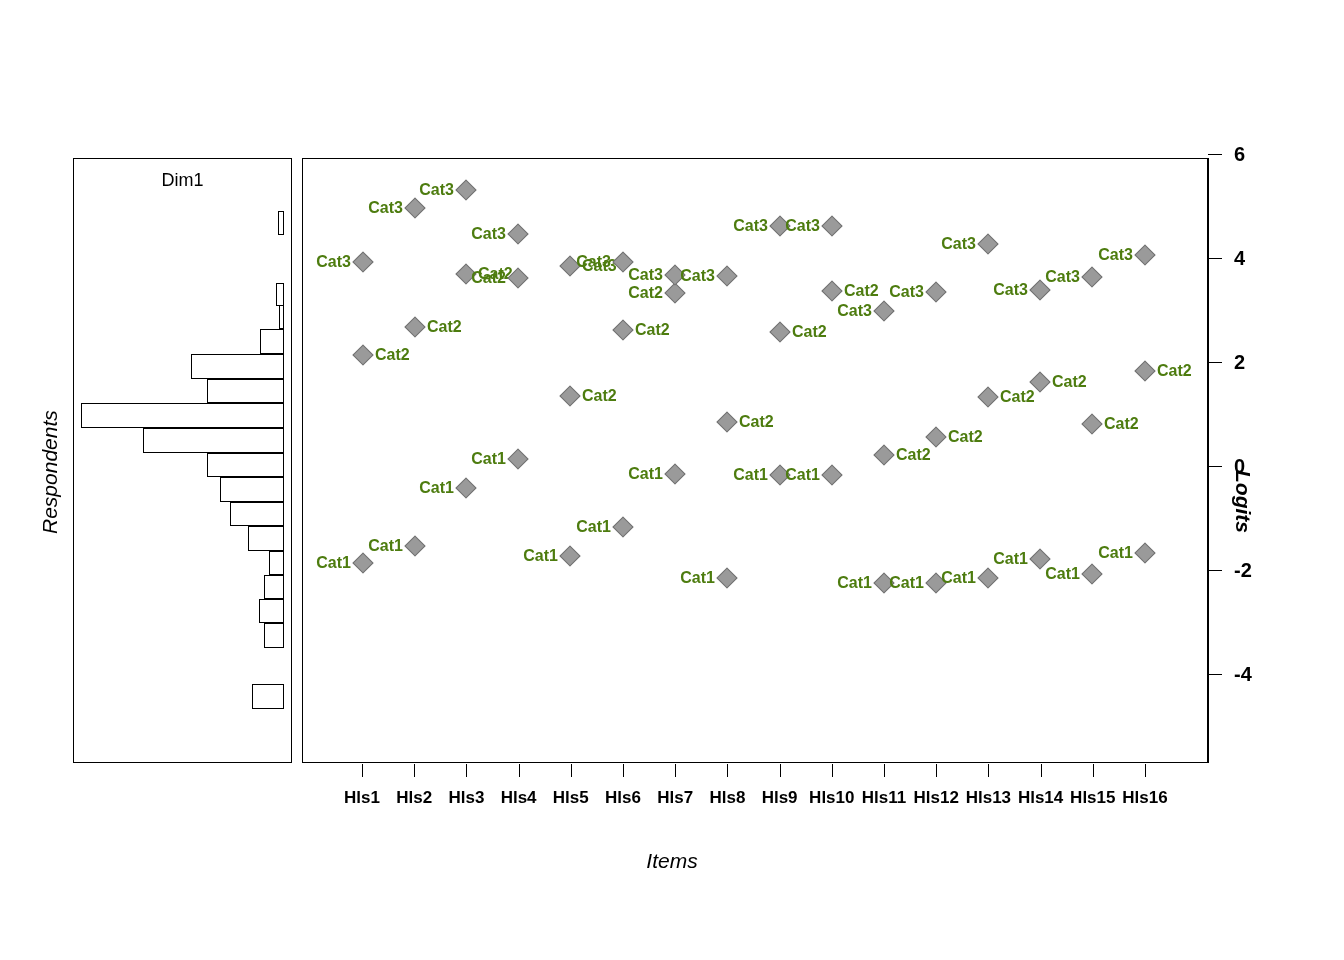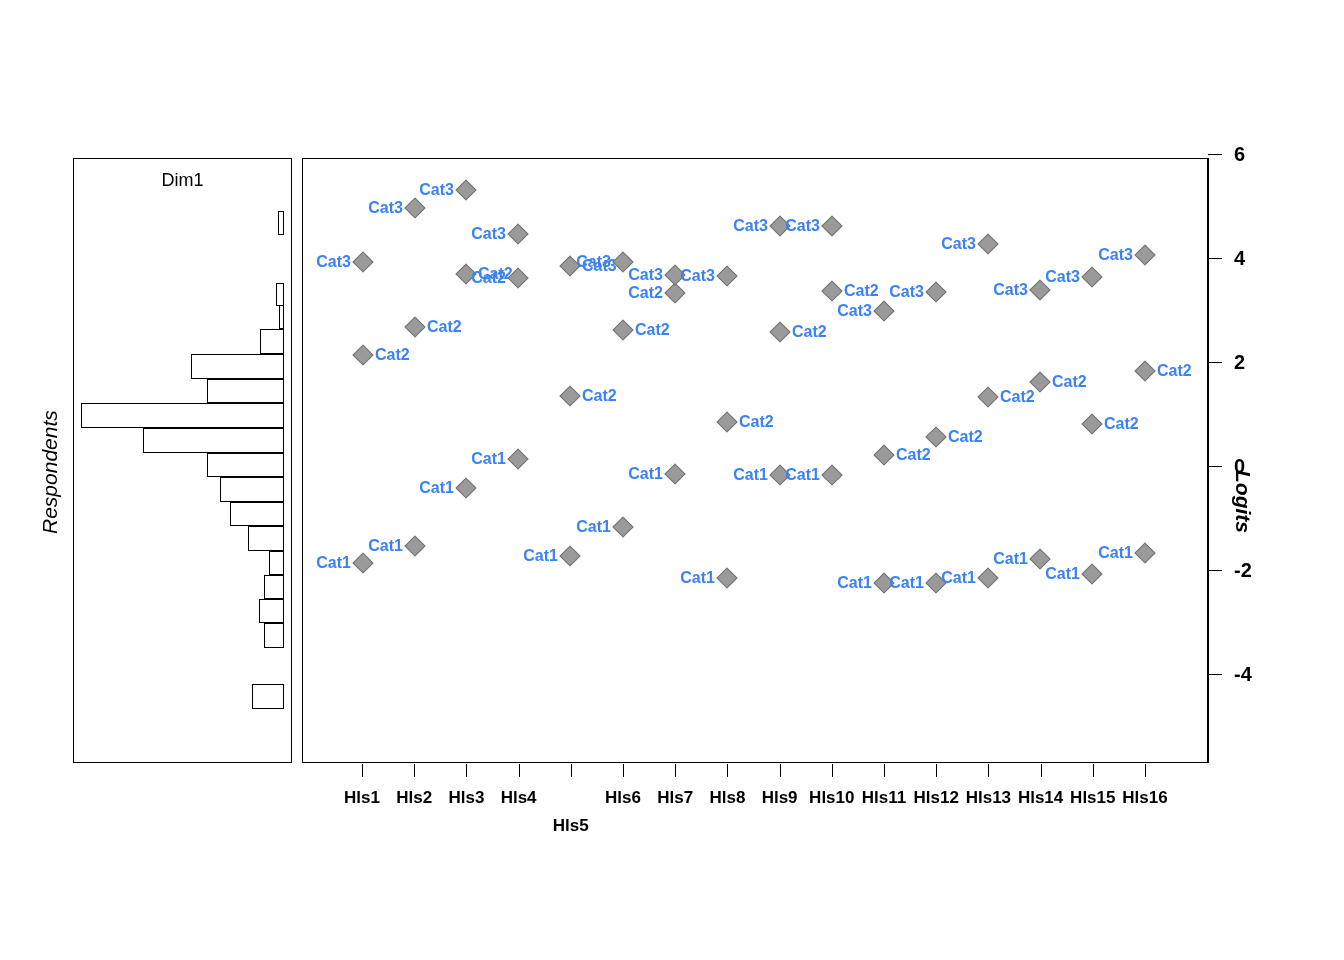--- a/index.html
+++ b/index.html
@@ -135,21 +135,21 @@
     border: 1.4px solid #707070;
     box-sizing: border-box;
     transform: translate(-50%, -50%) rotate(45deg);
   }
   .pt-label {
     position: absolute;
     font-size: 16px;
     font-weight: bold;
     white-space: nowrap;
     transform: translateY(-50%);
-    color: #3b82f6;
+    color: #4d7c0f;
   }
   .pt-label.left  { transform: translate(-100%, -50%); }
 </style>
 </head>
 <body>
 
 <div id="stage">
 
 
   <div class="abs panel-box" id="left-panel">
@@ -297,21 +297,21 @@
   <div class="abs" id="xaxis-layer" style="left:0;top:0;width:1344px;height:960px;">
       <div class="xtick" style="left: 362px;"></div>
       <div class="xtick-label" style="left: 362px;">Hls1</div>
       <div class="xtick" style="left: 414.2px;"></div>
       <div class="xtick-label" style="left: 414.2px;">Hls2</div>
       <div class="xtick" style="left: 466.4px;"></div>
       <div class="xtick-label" style="left: 466.4px;">Hls3</div>
       <div class="xtick" style="left: 518.6px;"></div>
       <div class="xtick-label" style="left: 518.6px;">Hls4</div>
       <div class="xtick" style="left: 570.8px;"></div>
-      <div class="xtick-label" style="left: 570.8px; margin-top: 28px;">Hls5</div>
+      <div class="xtick-label" style="left: 570.8px;">Hls5</div>
       <div class="xtick" style="left: 623px;"></div>
       <div class="xtick-label" style="left: 623px;">Hls6</div>
       <div class="xtick" style="left: 675.2px;"></div>
       <div class="xtick-label" style="left: 675.2px;">Hls7</div>
       <div class="xtick" style="left: 727.4px;"></div>
       <div class="xtick-label" style="left: 727.4px;">Hls8</div>
       <div class="xtick" style="left: 779.6px;"></div>
       <div class="xtick-label" style="left: 779.6px;">Hls9</div>
       <div class="xtick" style="left: 831.8px;"></div>
       <div class="xtick-label" style="left: 831.8px; text-align: center;">Hls10</div>
@@ -321,14 +321,15 @@
       <div class="xtick-label" style="left: 936.2px;">Hls12</div>
       <div class="xtick" style="left: 988.4px;"></div>
       <div class="xtick-label" style="left: 988.4px;">Hls13</div>
       <div class="xtick" style="left: 1040.6px;"></div>
       <div class="xtick-label" style="left: 1040.6px;">Hls14</div>
       <div class="xtick" style="left: 1092.8px;"></div>
       <div class="xtick-label" style="left: 1092.8px;">Hls15</div>
       <div class="xtick" style="left: 1145px;"></div>
       <div class="xtick-label" style="left: 1145px;">Hls16</div>
     </div>
+  <div class="abs" id="items-label">Items</div>
 
 </div>
 
 </body></html>

